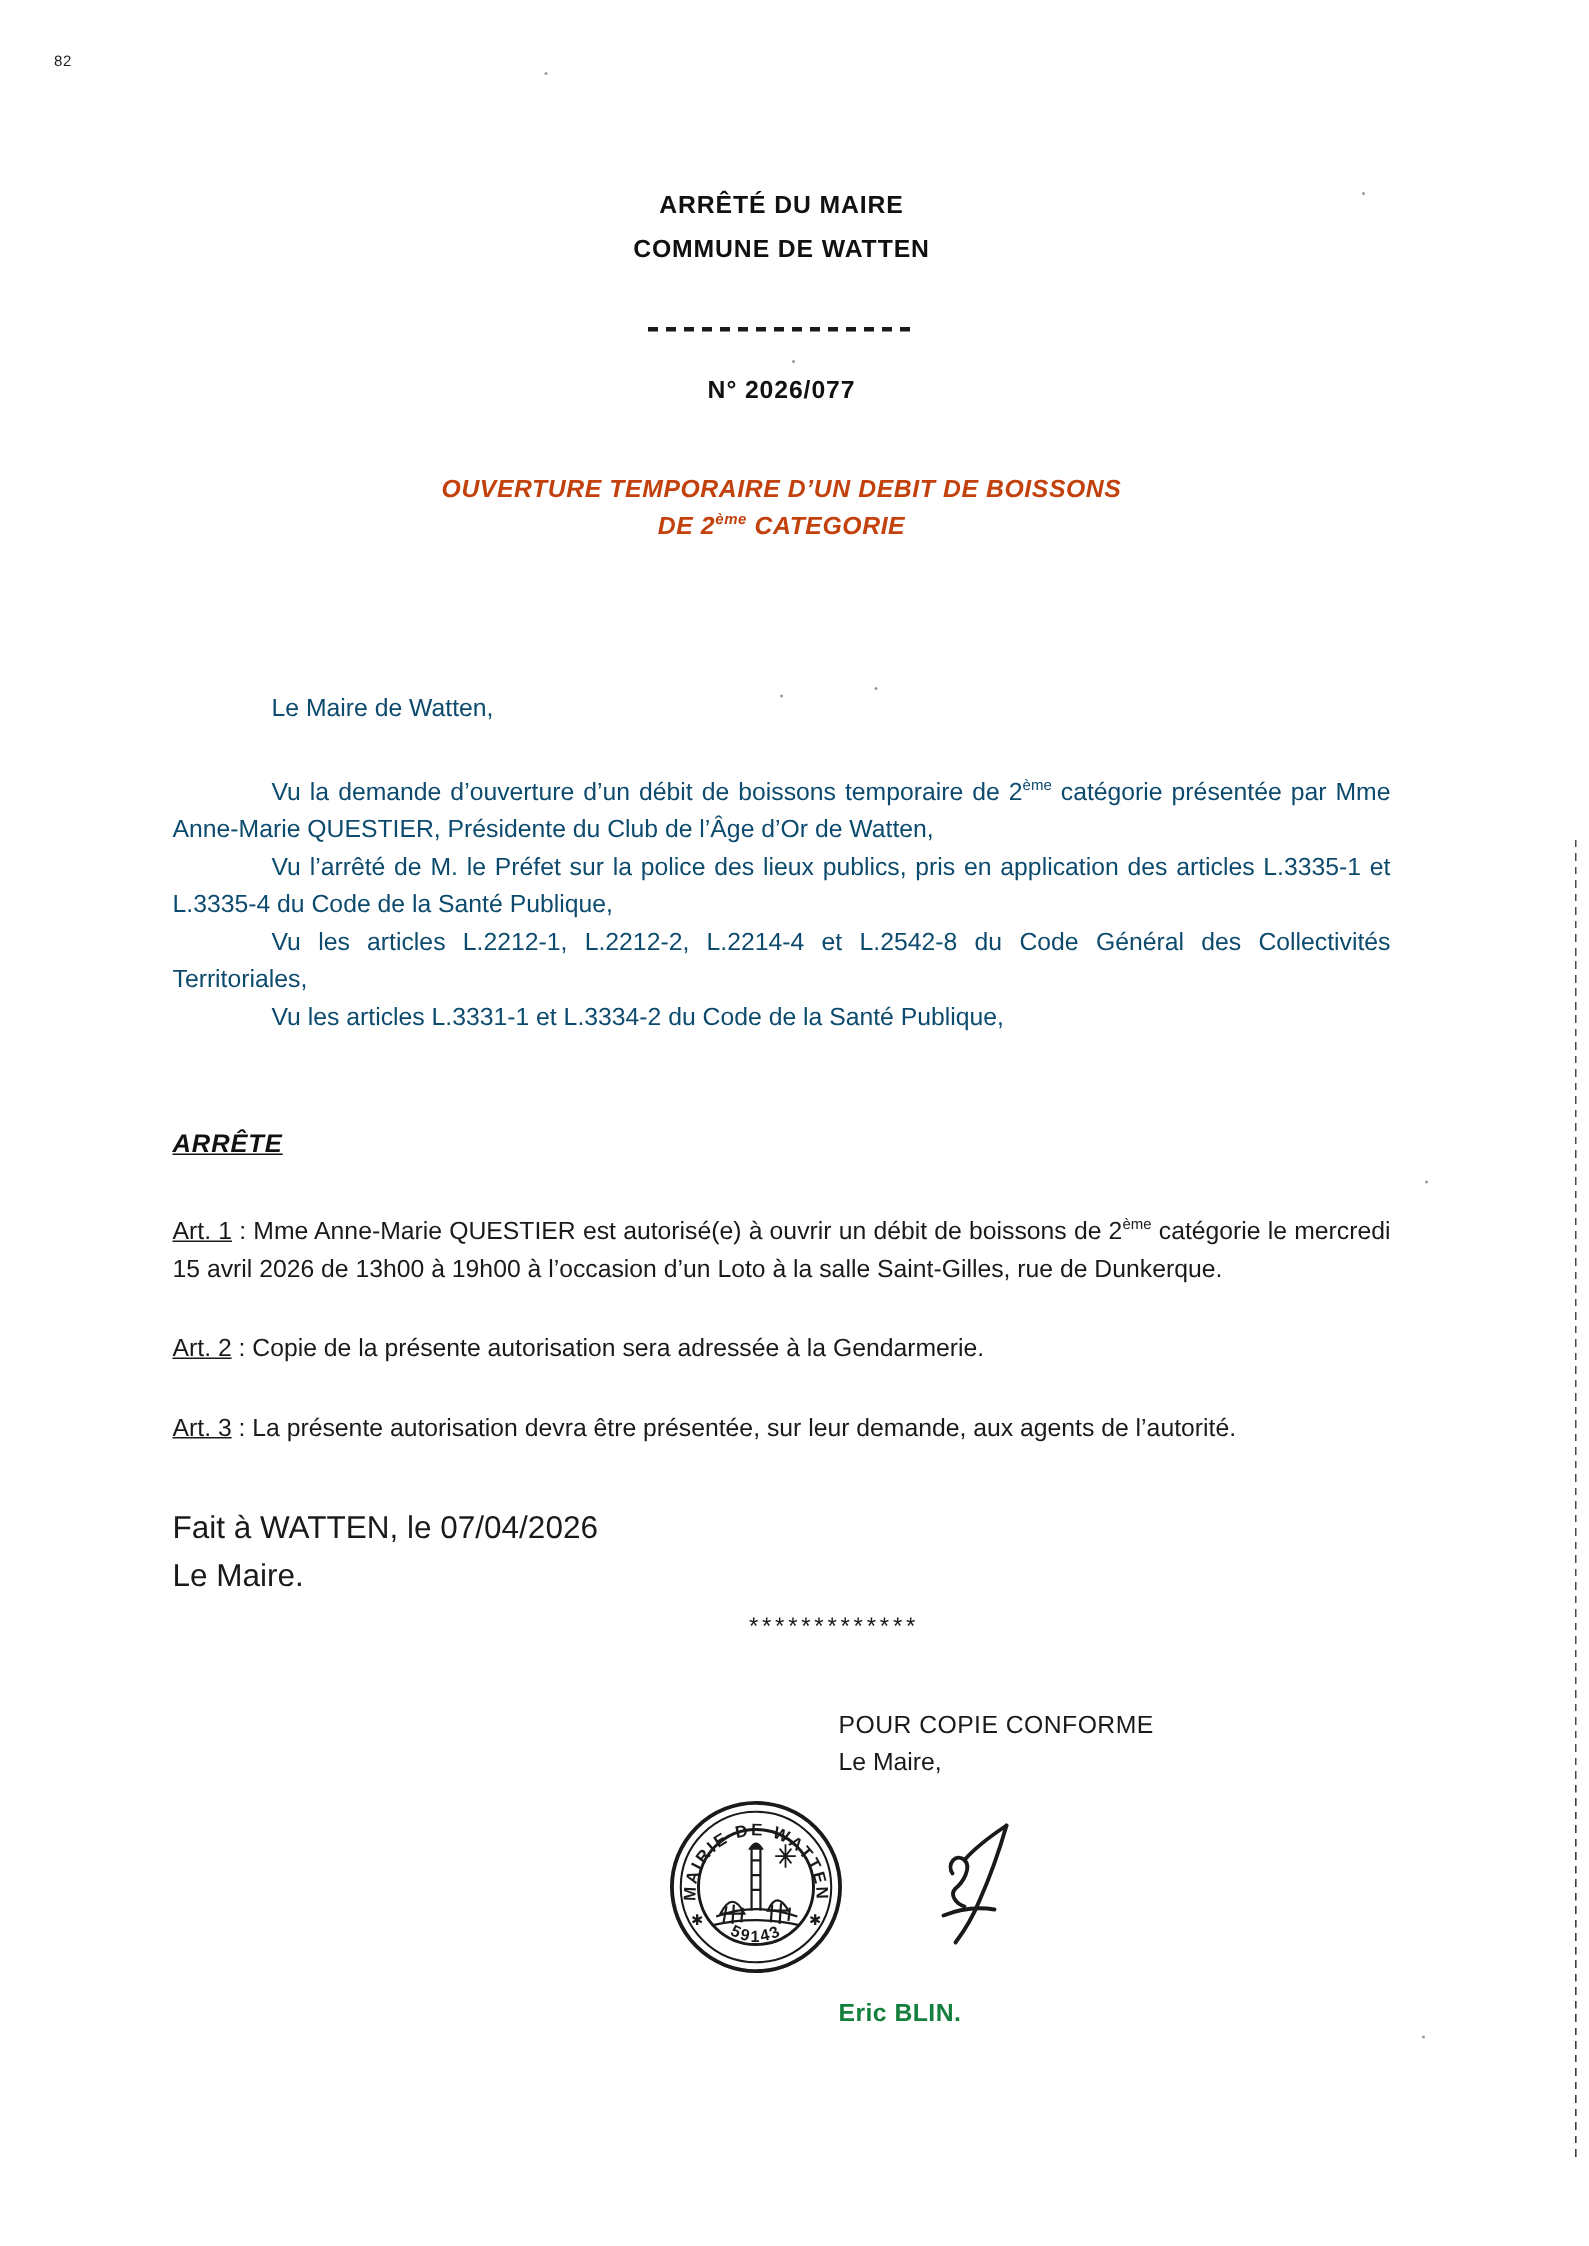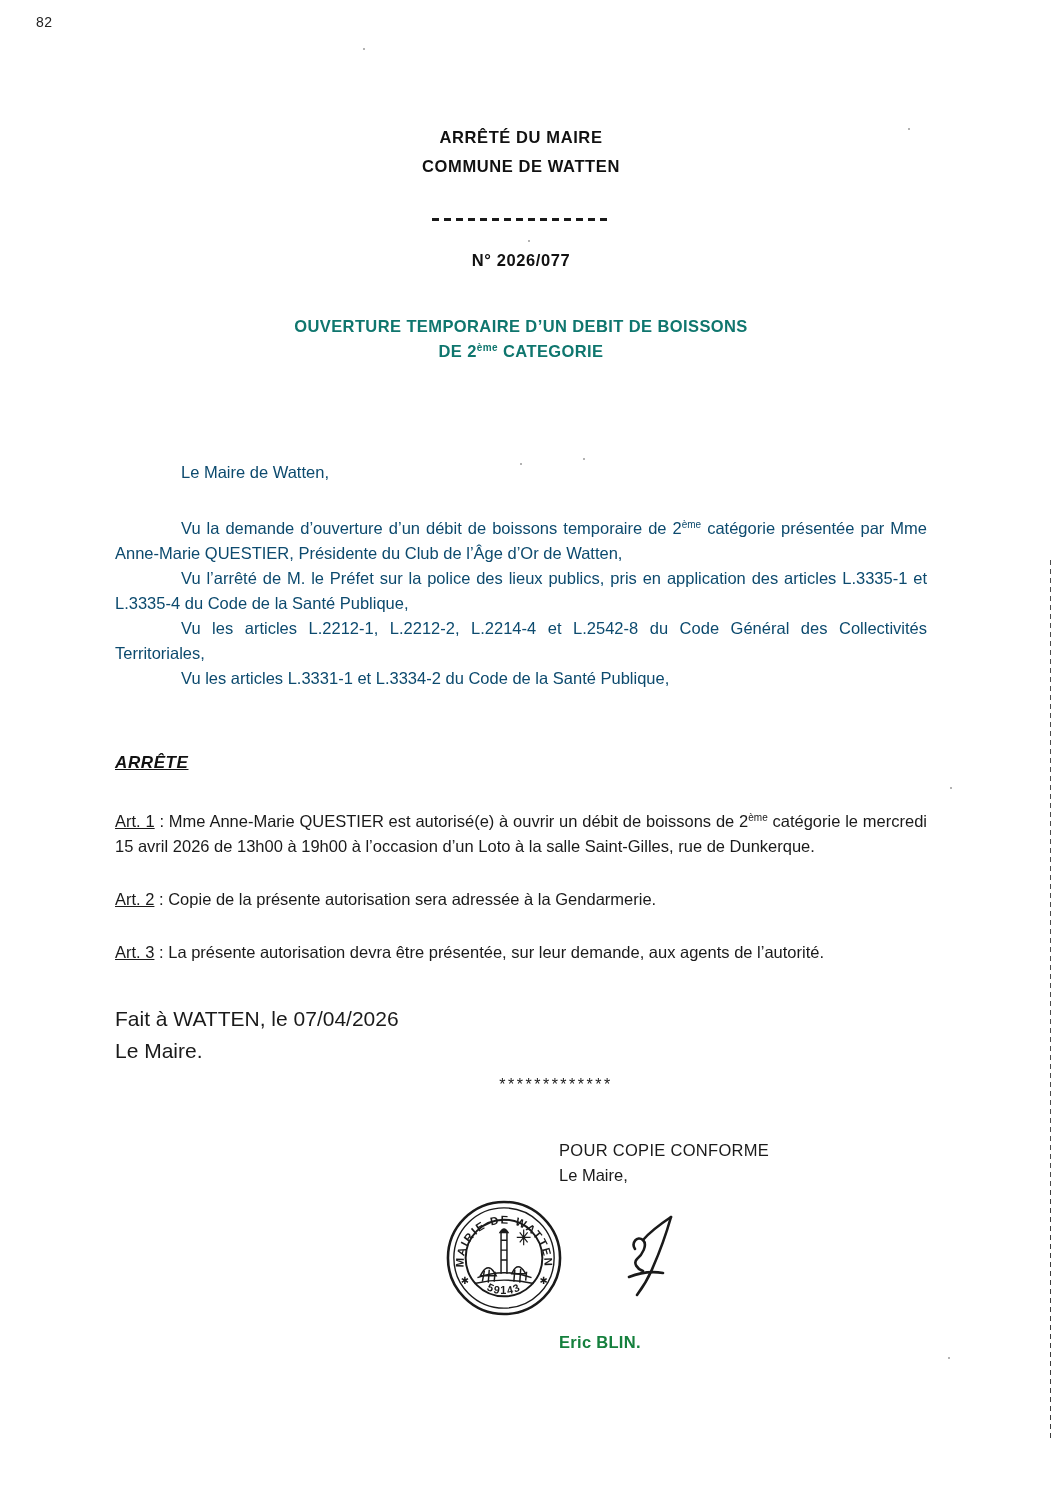--- a/index.html
+++ b/index.html
@@ -18,22 +18,22 @@
     height: 1497px;
     background: #ffffff;
     overflow: hidden;
     box-sizing: border-box;
   }
 
   
   .page-number {
     position: absolute;
     left: 36px;
-    top: 14px;
-    font-size: 14px;
+    top: 36px;
+    font-size: 10px;
     letter-spacing: 0.5px;
     color: #222;
   }
 
   
   .scan-speck {
     position: absolute;
     width: 2px;
     height: 2px;
     background: #9a9a9a;
@@ -90,21 +90,22 @@
     );
   }
 
   .h-number { margin-bottom: 44px; }
 
   .h-title {
     font-weight: bold;
     font-size: 16.5px;
     letter-spacing: 0.4px;
     line-height: 1.5;
-    color: #0f766e;
+    color: #c2410c;
+    font-style: italic;
   }
   .h-title sup {
     font-size: 10px;
     vertical-align: super;
     line-height: 0;
   }
 
   
   .preamble {
     margin-top: 96px;

